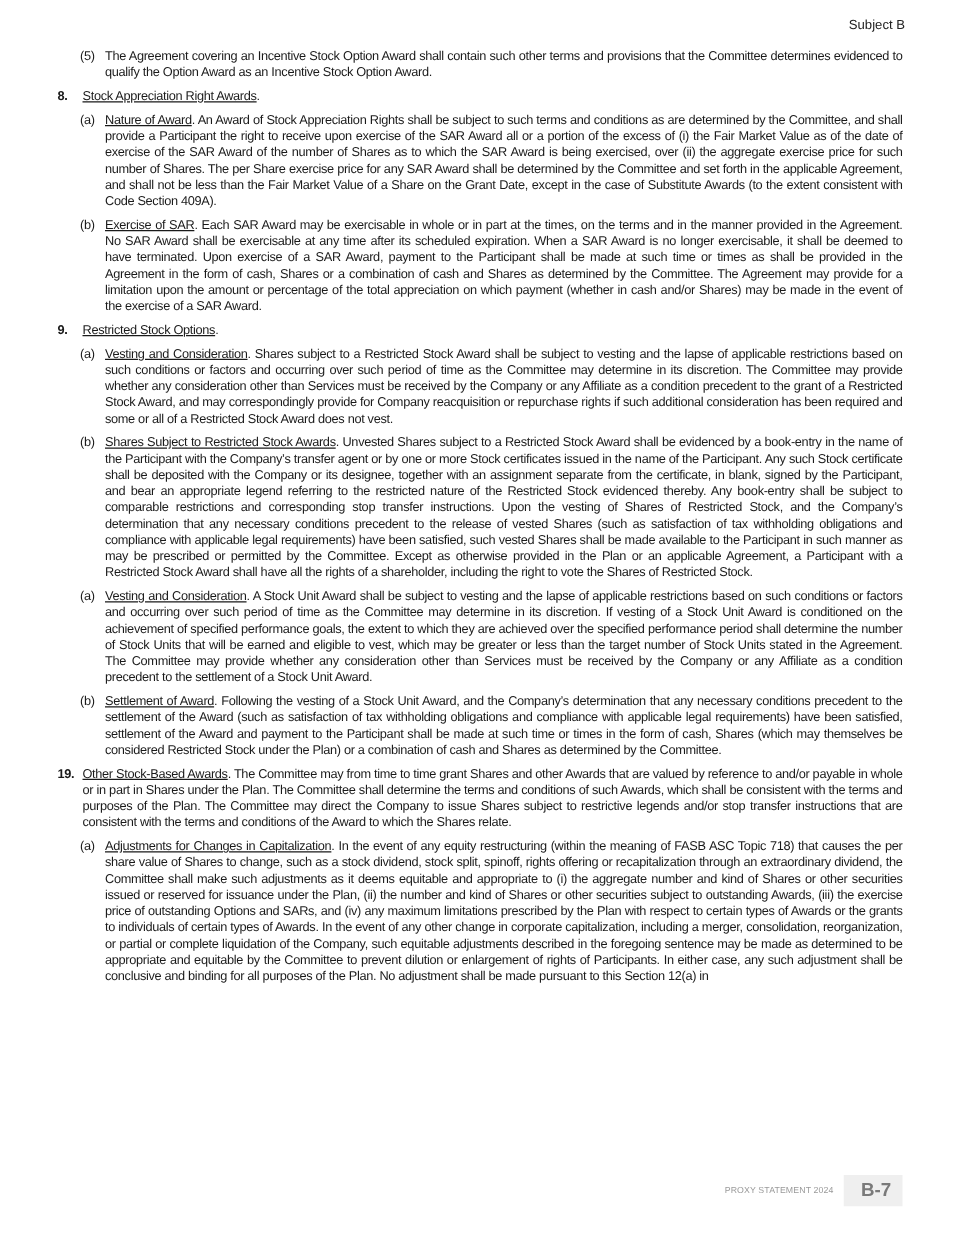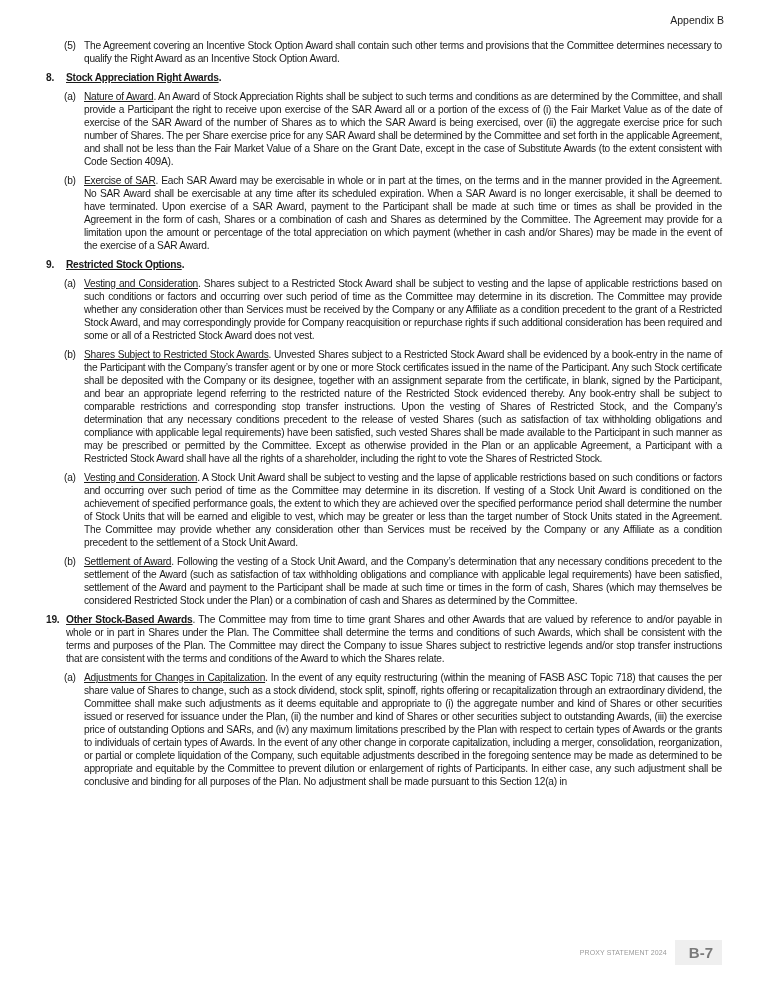--- a/index.html
+++ b/index.html
@@ -17,47 +17,47 @@
     position: absolute; left: 46px; top: 39px; width: 676px;
     font-size: 10.2px; line-height: 13px; letter-spacing: -0.25px;
   }
   .item {
     display: flex; align-items: flex-start;
   }
   .sub { padding-left: 18px; margin-bottom: 6px; }
   .sub .lbl { width: 20px; flex: 0 0 20px; }
   .sec { margin-bottom: 6px; }
   .sec .lbl { width: 20px; flex: 0 0 20px; font-weight: bold; }
-  .sec-title { font-weight: bold; }
+  .sec-title { font-weight: normal; }
   .u { text-decoration: underline; text-underline-offset: 1px; }
   .body { flex: 1; text-align: justify; }
   .footer {
     position: absolute; right: 46px; top: 940px;
     display: flex; align-items: center;
   }
   .footer-label {
     font-size: 7px; color: #9a9a9a; letter-spacing: 0.1px; margin-right: 8px;
   }
   .page-num {
     background: #efefef; color: #7a7a7a; font-weight: bold;
     font-size: 15px; padding: 4px 9px 4px 14px; height: 17px; line-height: 17px;
   }
 </style>
 </head>
 <body>
 
 <div class="page">
 
-  <div class="running-head">Appendix B</div>
+  <div class="running-head">Subject B</div>
 
   <div class="content">
 
     <div class="item sub">
       <span class="lbl">(5)</span>
-      <span class="body">The Agreement covering an Incentive Stock Option Award shall contain such other terms and provisions that the Committee determines necessary to qualify the Right Award as an Incentive Stock Option Award.</span>
+      <span class="body">The Agreement covering an Incentive Stock Option Award shall contain such other terms and provisions that the Committee determines evidenced to qualify the Option Award as an Incentive Stock Option Award.</span>
     </div>
 
     <div class="item sec">
       <span class="lbl">8.</span>
       <span class="sec-title"><span class="u">Stock Appreciation Right Awards</span><span>.</span></span>
     </div>
     <div class="item sub">
       <span class="lbl">(a)</span>
       <span class="body"><span class="u">Nature of Award</span><span>. An Award of Stock Appreciation Rights shall be subject to such terms and conditions as are determined by the Committee, and shall provide a Participant the right to receive upon exercise of the SAR Award all or a portion of the excess of (i) the Fair Market Value as of the date of exercise of the SAR Award of the number of Shares as to which the SAR Award is being exercised, over (ii) the aggregate exercise price for such number of Shares. The per Share exercise price for any SAR Award shall be determined by the Committee and set forth in the applicable Agreement, and shall not be less than the Fair Market Value of a Share on the Grant Date, except in the case of Substitute Awards (to the extent consistent with Code Section 409A).</span></span>
     </div>

